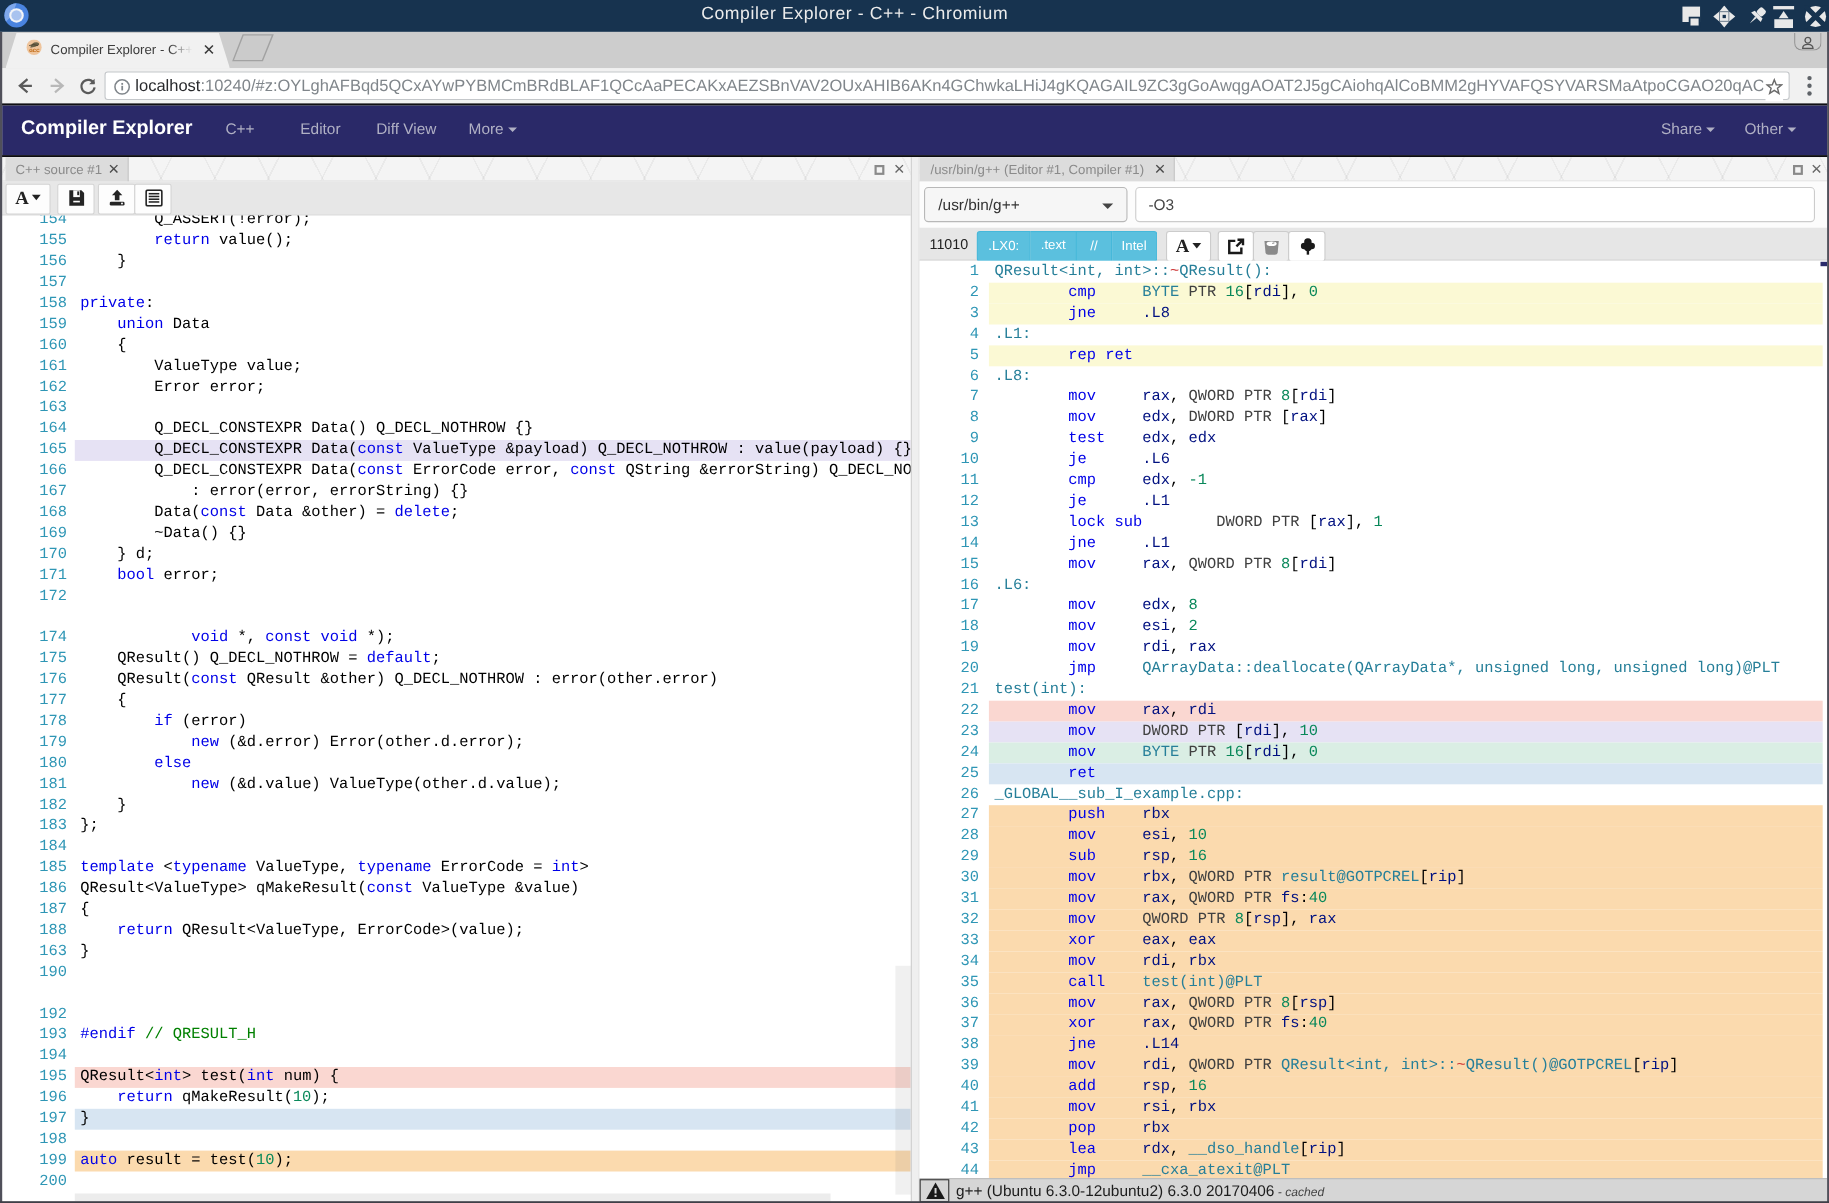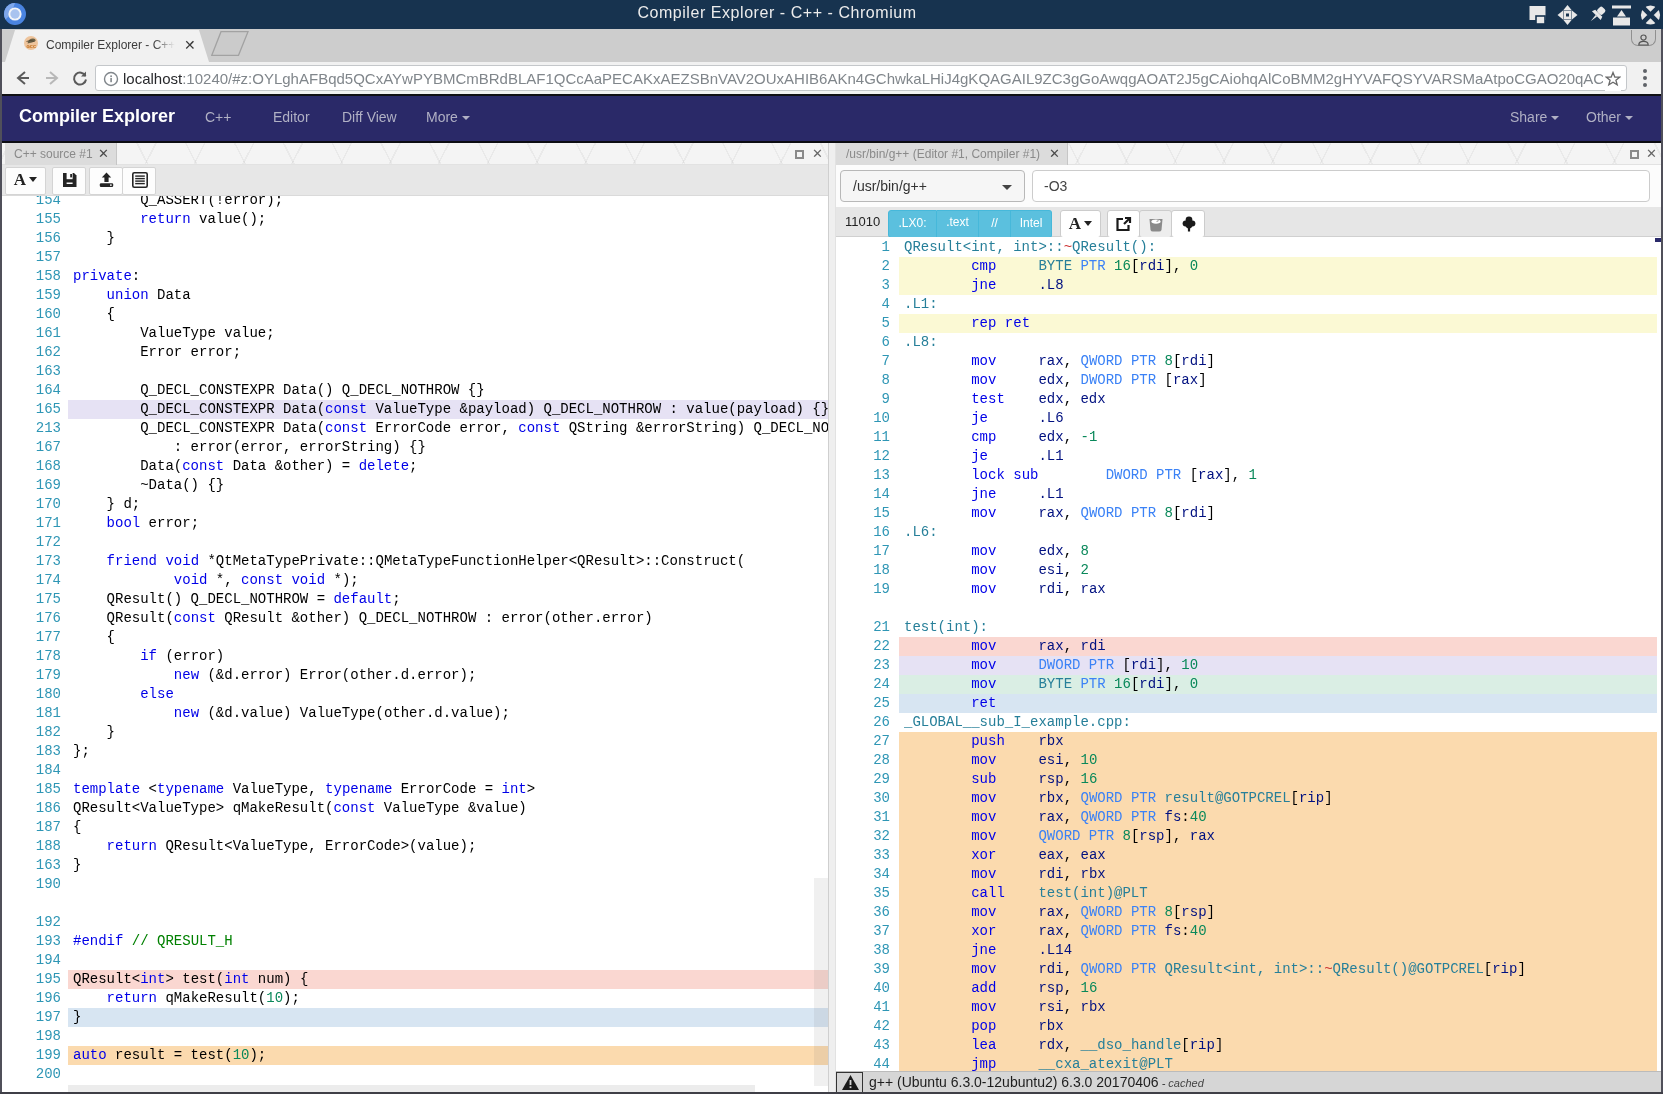--- a/index.html
+++ b/index.html
@@ -58,21 +58,21 @@
 #aed .ln{width:54px}
 .line .code{position:absolute;top:0;white-space:pre;color:#000}
 #led .code{left:71px}
 #aed .code{left:68px}
 .line .bg{position:absolute;top:0;height:19px}
 #led .bg{left:66px;right:0}
 #aed .bg{left:63px;right:4px}
 .bg.lav{background:#e6e2f4}.bg.pink{background:#fad7d1}.bg.blue{background:#d7e5f2}
 .bg.orange{background:#fbdaae}.bg.yel{background:#fbf9d4}.bg.mint{background:#daeee4}
 .k{color:#0000e8}.n{color:#09885a}.c{color:#008000}.t{color:#267f99}
-.g{color:#3b82f6}.r{color:#001080}.d{color:#cd3131}
+.g{color:#404040}.r{color:#001080}.d{color:#cd3131}
 #lhscroll{position:absolute;left:66px;top:942px;width:687px;height:7px;background:#ececec;z-index:5}
 
 #comprow{position:absolute;left:0;top:22px;width:825px;height:42px;background:#fcfcfc}
 #compsel{position:absolute;left:4px;top:5px;width:185px;height:32px;background:#f6f6f6;border:1px solid #b8b8b8;border-radius:4px;font-size:14px;color:#333}
 #compsel span{position:absolute;left:12px;top:7px}
 #compsel .car{position:absolute;right:12px;top:14px;width:0;height:0;border-left:5px solid transparent;border-right:5px solid transparent;border-top:5px solid #444}
 #optbox{position:absolute;left:196px;top:5px;width:618px;height:32px;background:#fff;border:1px solid #ccc;border-radius:4px;font-size:14px;color:#444}
 #optbox span{position:absolute;left:11px;top:7px}
 #rtoolbar{position:absolute;left:0;top:64px;width:825px;height:30px;background:#e6e6e6;border-bottom:1px solid #d0d0d0}
 #bincount{position:absolute;left:9px;top:7px;font-size:13px;color:#222}
@@ -228,28 +228,27 @@
 <div class="line" style="top:33px"><div class="ln">156</div><div class="code">    }</div></div>
 <div class="line" style="top:52px"><div class="ln">157</div><div class="code"></div></div>
 <div class="line" style="top:71px"><div class="ln">158</div><div class="code"><span class="k">private</span>:</div></div>
 <div class="line" style="top:90px"><div class="ln">159</div><div class="code">    <span class="k">union</span> Data</div></div>
 <div class="line" style="top:109px"><div class="ln">160</div><div class="code">    {</div></div>
 <div class="line" style="top:128px"><div class="ln">161</div><div class="code">        ValueType value;</div></div>
 <div class="line" style="top:147px"><div class="ln">162</div><div class="code">        Error error;</div></div>
 <div class="line" style="top:166px"><div class="ln">163</div><div class="code"></div></div>
 <div class="line" style="top:185px"><div class="ln">164</div><div class="code">        Q_DECL_CONSTEXPR Data() Q_DECL_NOTHROW {}</div></div>
 <div class="line" style="top:204px"><div class="bg lav"></div><div class="ln">165</div><div class="code">        Q_DECL_CONSTEXPR Data(<span class="k">const</span> ValueType &amp;payload) Q_DECL_NOTHROW : value(payload) {}</div></div>
-<div class="line" style="top:223px"><div class="ln">213</div><div class="code">        Q_DECL_CONSTEXPR Data(<span class="k">const</span> ErrorCode error, <span class="k">const</span> QString &amp;errorString) Q_DECL_NOTHROW</div></div>
+<div class="line" style="top:223px"><div class="ln">166</div><div class="code">        Q_DECL_CONSTEXPR Data(<span class="k">const</span> ErrorCode error, <span class="k">const</span> QString &amp;errorString) Q_DECL_NOTHROW</div></div>
 <div class="line" style="top:242px"><div class="ln">167</div><div class="code">            : error(error, errorString) {}</div></div>
 <div class="line" style="top:261px"><div class="ln">168</div><div class="code">        Data(<span class="k">const</span> Data &amp;other) = <span class="k">delete</span>;</div></div>
 <div class="line" style="top:280px"><div class="ln">169</div><div class="code">        ~Data() {}</div></div>
 <div class="line" style="top:299px"><div class="ln">170</div><div class="code">    } d;</div></div>
 <div class="line" style="top:318px"><div class="ln">171</div><div class="code">    <span class="k">bool</span> error;</div></div>
 <div class="line" style="top:337px"><div class="ln">172</div><div class="code"></div></div>
-<div class="line" style="top:356px"><div class="ln">173</div><div class="code">    <span class="k">friend</span> <span class="k">void</span> *QtMetaTypePrivate::QMetaTypeFunctionHelper&lt;QResult&gt;::Construct(</div></div>
 <div class="line" style="top:375px"><div class="ln">174</div><div class="code">            <span class="k">void</span> *, <span class="k">const</span> <span class="k">void</span> *);</div></div>
 <div class="line" style="top:394px"><div class="ln">175</div><div class="code">    QResult() Q_DECL_NOTHROW = <span class="k">default</span>;</div></div>
 <div class="line" style="top:413px"><div class="ln">176</div><div class="code">    QResult(<span class="k">const</span> QResult &amp;other) Q_DECL_NOTHROW : error(other.error)</div></div>
 <div class="line" style="top:432px"><div class="ln">177</div><div class="code">    {</div></div>
 <div class="line" style="top:451px"><div class="ln">178</div><div class="code">        <span class="k">if</span> (error)</div></div>
 <div class="line" style="top:470px"><div class="ln">179</div><div class="code">            <span class="k">new</span> (&amp;d.error) Error(other.d.error);</div></div>
 <div class="line" style="top:489px"><div class="ln">180</div><div class="code">        <span class="k">else</span></div></div>
 <div class="line" style="top:508px"><div class="ln">181</div><div class="code">            <span class="k">new</span> (&amp;d.value) ValueType(other.d.value);</div></div>
 <div class="line" style="top:527px"><div class="ln">182</div><div class="code">    }</div></div>
 <div class="line" style="top:546px"><div class="ln">183</div><div class="code">};</div></div>
@@ -344,20 +343,21 @@
 <div class="line" style="top:172px"><div class="ln">10</div><div class="code">        <span class="k">je</span>      <span class="r">.L6</span></div></div>
 <div class="line" style="top:191px"><div class="ln">11</div><div class="code">        <span class="k">cmp</span>     <span class="r">edx</span>, <span class="n">-1</span></div></div>
 <div class="line" style="top:210px"><div class="ln">12</div><div class="code">        <span class="k">je</span>      <span class="r">.L1</span></div></div>
 <div class="line" style="top:229px"><div class="ln">13</div><div class="code">        <span class="k">lock sub</span>        <span class="g">DWORD PTR</span> [<span class="r">rax</span>], <span class="n">1</span></div></div>
 <div class="line" style="top:248px"><div class="ln">14</div><div class="code">        <span class="k">jne</span>     <span class="r">.L1</span></div></div>
 <div class="line" style="top:267px"><div class="ln">15</div><div class="code">        <span class="k">mov</span>     <span class="r">rax</span>, <span class="g">QWORD PTR</span> <span class="n">8</span>[<span class="r">rdi</span>]</div></div>
 <div class="line" style="top:286px"><div class="ln">16</div><div class="code"><span class="t">.L6:</span></div></div>
 <div class="line" style="top:305px"><div class="ln">17</div><div class="code">        <span class="k">mov</span>     <span class="r">edx</span>, <span class="n">8</span></div></div>
 <div class="line" style="top:324px"><div class="ln">18</div><div class="code">        <span class="k">mov</span>     <span class="r">esi</span>, <span class="n">2</span></div></div>
 <div class="line" style="top:343px"><div class="ln">19</div><div class="code">        <span class="k">mov</span>     <span class="r">rdi</span>, <span class="r">rax</span></div></div>
+<div class="line" style="top:362px"><div class="ln">20</div><div class="code">        <span class="k">jmp</span>     <span class="t">QArrayData::deallocate(QArrayData*, unsigned long, unsigned long)@PLT</span></div></div>
 <div class="line" style="top:381px"><div class="ln">21</div><div class="code"><span class="t">test(int):</span></div></div>
 <div class="line" style="top:400px"><div class="bg pink"></div><div class="ln">22</div><div class="code">        <span class="k">mov</span>     <span class="r">rax</span>, <span class="r">rdi</span></div></div>
 <div class="line" style="top:419px"><div class="bg lav"></div><div class="ln">23</div><div class="code">        <span class="k">mov</span>     <span class="g">DWORD PTR</span> [<span class="r">rdi</span>], <span class="n">10</span></div></div>
 <div class="line" style="top:438px"><div class="bg mint"></div><div class="ln">24</div><div class="code">        <span class="k">mov</span>     <span class="t">BYTE</span> <span class="g">PTR</span> <span class="n">16</span>[<span class="r">rdi</span>], <span class="n">0</span></div></div>
 <div class="line" style="top:457px"><div class="bg blue"></div><div class="ln">25</div><div class="code">        <span class="k">ret</span></div></div>
 <div class="line" style="top:476px"><div class="ln">26</div><div class="code"><span class="t">_GLOBAL__sub_I_example.cpp:</span></div></div>
 <div class="line" style="top:495px"><div class="bg orange"></div><div class="ln">27</div><div class="code">        <span class="k">push</span>    <span class="r">rbx</span></div></div>
 <div class="line" style="top:514px"><div class="bg orange"></div><div class="ln">28</div><div class="code">        <span class="k">mov</span>     <span class="r">esi</span>, <span class="n">10</span></div></div>
 <div class="line" style="top:533px"><div class="bg orange"></div><div class="ln">29</div><div class="code">        <span class="k">sub</span>     <span class="r">rsp</span>, <span class="n">16</span></div></div>
 <div class="line" style="top:552px"><div class="bg orange"></div><div class="ln">30</div><div class="code">        <span class="k">mov</span>     <span class="r">rbx</span>, <span class="g">QWORD PTR</span> <span class="t">result@GOTPCREL</span>[<span class="r">rip</span>]</div></div>

